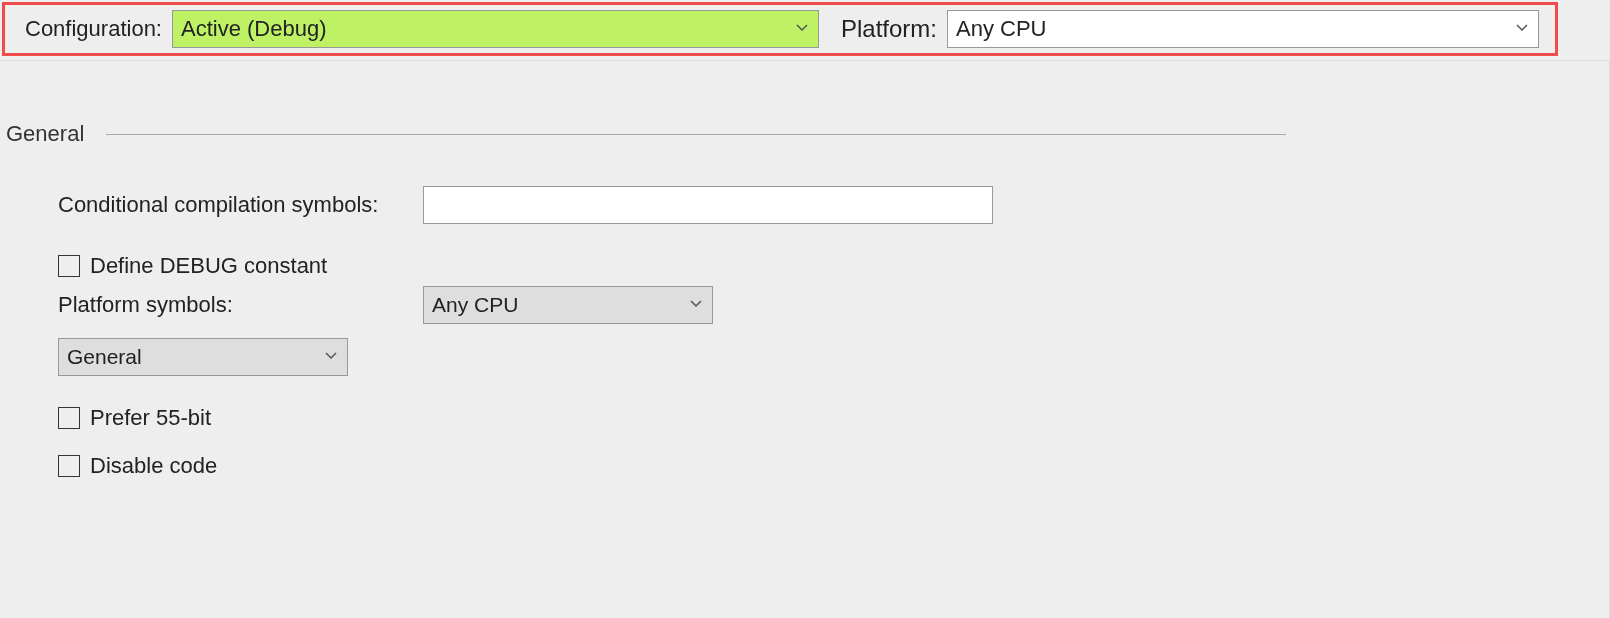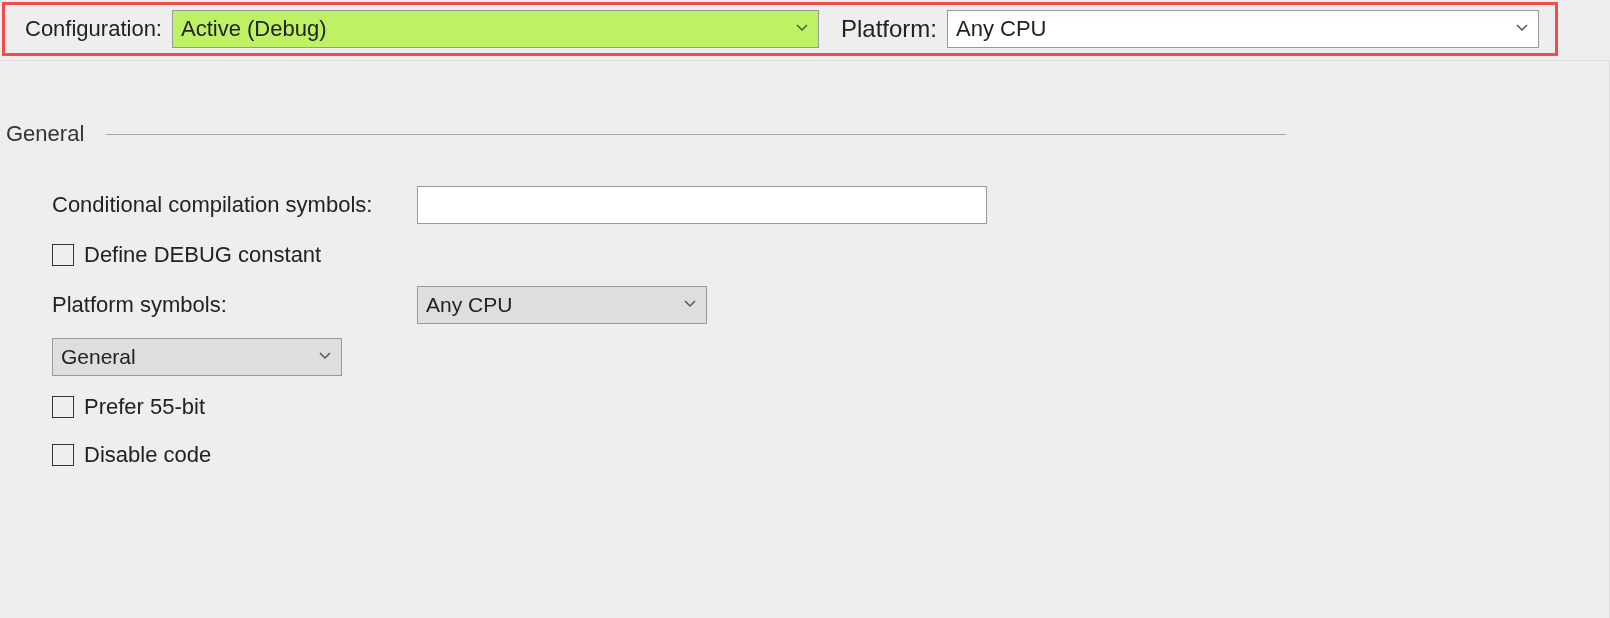--- a/index.html
+++ b/index.html
@@ -90,22 +90,23 @@
     position: absolute;
     left: 52px;
     top: 118px;
     width: 1200px;
   }
 
   .row {
     display: flex;
     align-items: center;
     height: 52px;
-  }
-  .row.tight { height: 48px; }
+    margin-left: 6px;
+  }
+  .row.tight { height: 48px; align-items: flex-end; }
 
   .field-label {
     width: 365px;
     font-size: 22px;
     color: #222;
   }
 
   .text-input {
     width: 570px;
     height: 38px;

